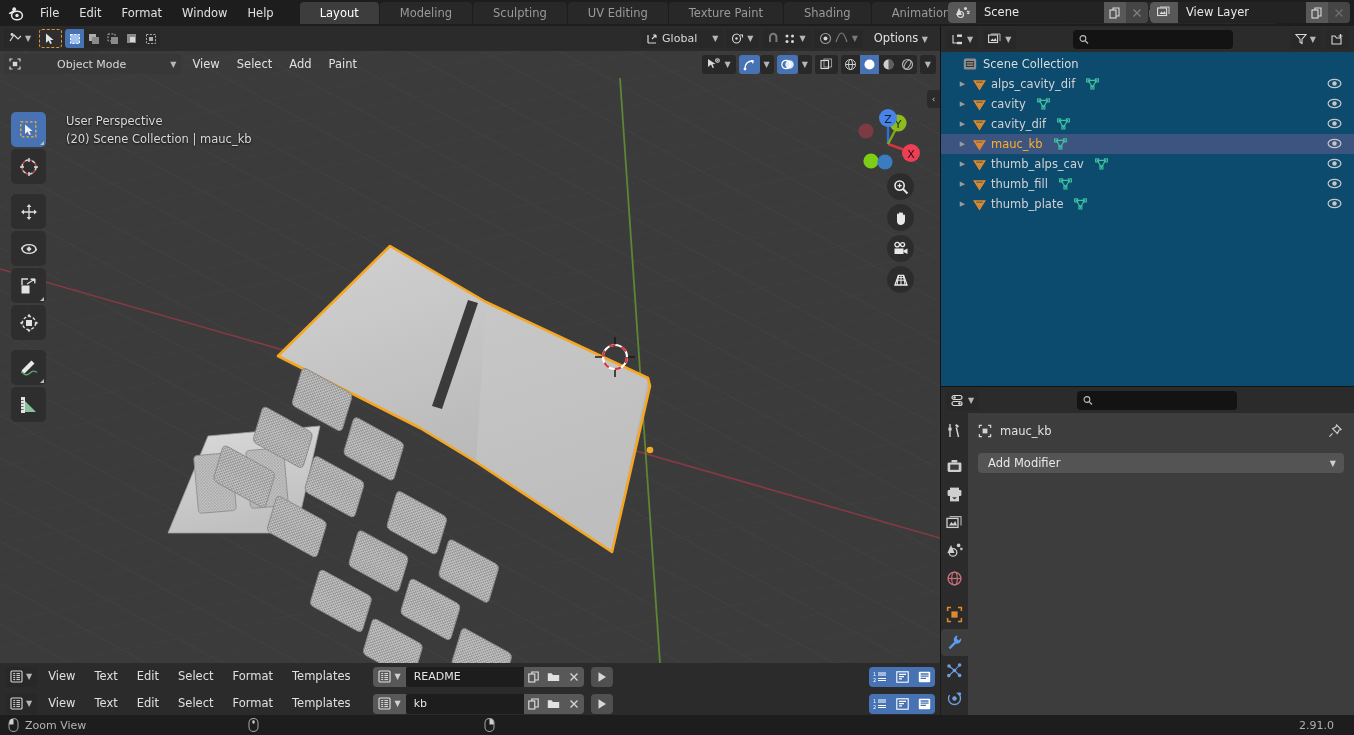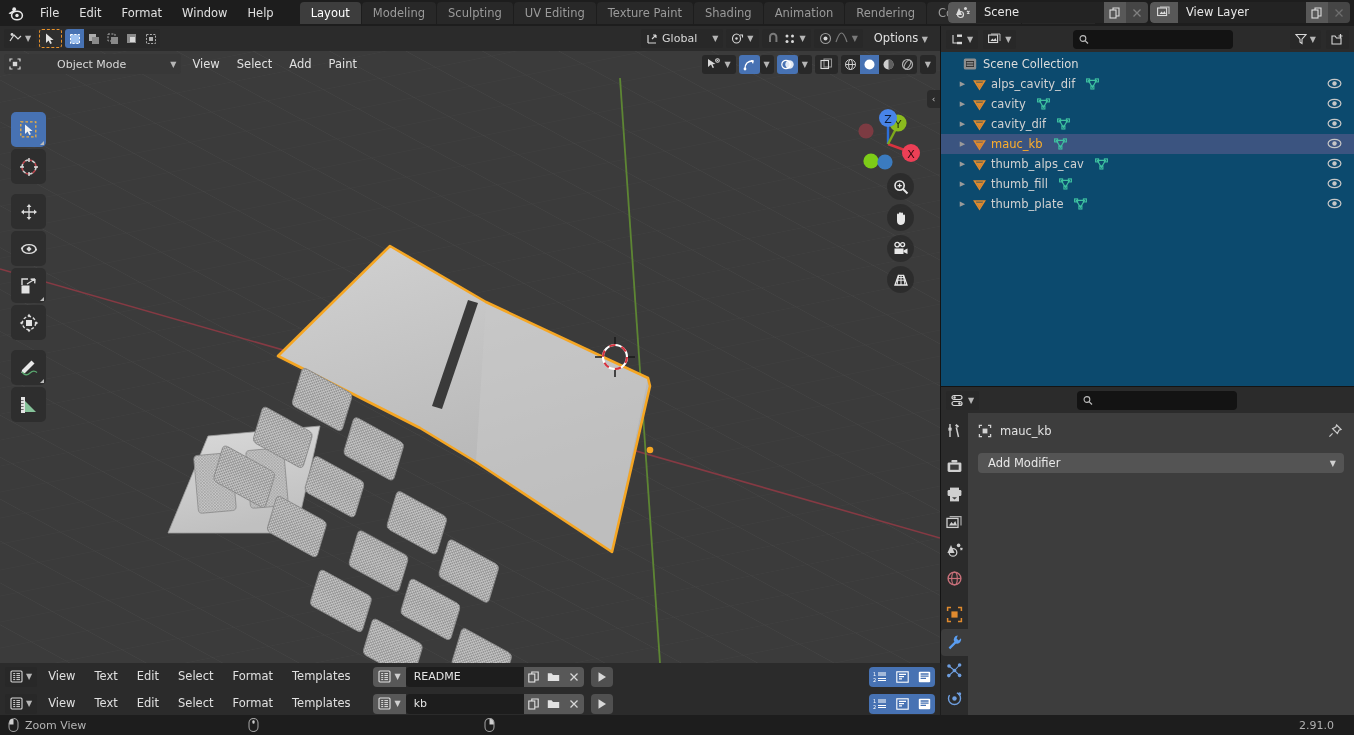--- a/index.html
+++ b/index.html
@@ -18,21 +18,21 @@
     position:absolute; left:0; top:0; width:1354px; height:26px;
     background:#1d1d1d; display:flex; align-items:center;
   }
   .blender-logo { width:30px; height:26px; display:flex; align-items:center; justify-content:center; }
   .menu-item {
     padding:0 10px; height:20px; line-height:20px; color:#e0e0e0; font-size:11.5px;
     border-radius:3px; cursor:default; white-space:nowrap;
   }
   .ws-tabs { display:flex; align-items:center; margin-left:16px; gap:1px; height:26px; }
   .ws-tab {
-    padding:0 11px; height:22px; line-height:22px; font-size:11.5px; color:#9a9a9a;
+    padding:0 20px; height:22px; line-height:22px; font-size:11.5px; color:#9a9a9a;
     background:#282828; border-radius:4px 4px 0 0; white-space:nowrap; cursor:default;
   }
   .ws-tab.active { background:#3d3d3d; color:#ffffff; }
 
   .scene-group { position:absolute; right:4px; top:2px; display:flex; align-items:center; gap:2px; }
   .id-block { display:flex; align-items:center; height:21px; background:#232323; border-radius:4px; overflow:hidden; }
   .id-icon {
     width:28px; height:21px; background:#585858; display:flex; align-items:center;
     justify-content:center; gap:1px; border-radius:4px 0 0 4px;
   }
@@ -481,20 +481,24 @@
                 <ellipse cx="6.5" cy="6.5" rx="2.4" ry="5" fill="none" stroke="#b0b0b0" stroke-width="1.1" transform="rotate(30 6.5 6.5)"></ellipse>
               </svg>
             </div>
         </div>
         <div class="hbtn" style="padding:0 5px;">
             <span style="font-size:8px;color:#b6b6b6;">▼</span>
           </div>
       </div>
     </div>
 
+    <div class="vp-text">
+      <div>User Perspective</div>
+      <div>(20) Scene Collection | mauc_kb</div>
+    </div>
 
     <div class="toolbar">
       <div class="tool active">
         <svg width="17" height="18" viewBox="0 0 17 18">
             <rect x="0.8" y="0.8" width="15" height="15" fill="none" stroke="#f0b040" stroke-width="1.3" stroke-dasharray="2.6 2"></rect>
             <path d="M5 3.5 L5 13 L7.6 10.6 L9.2 14 L10.9 13.2 L9.3 10 L12.6 10 Z" fill="#f2f2f2"></path>
           </svg>
         <div class="corner"></div>
       </div>
       <div class="tool">

